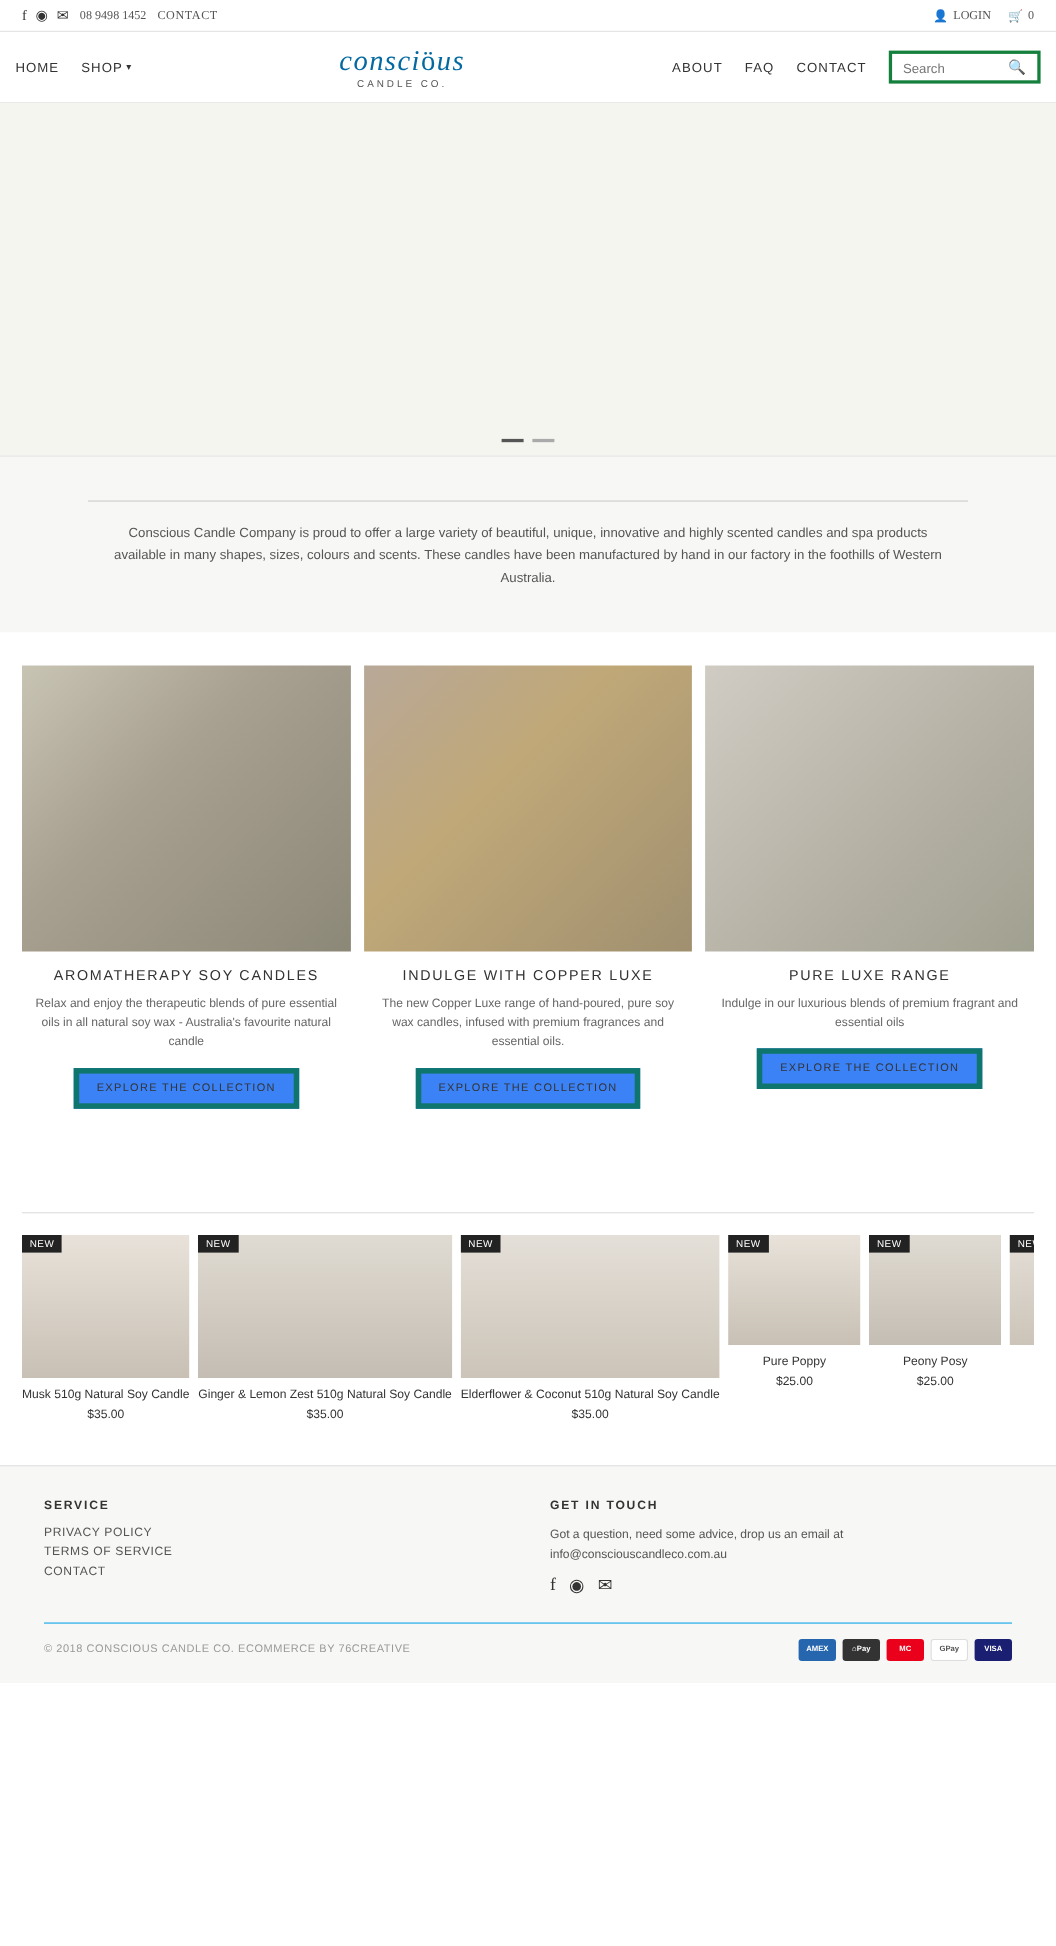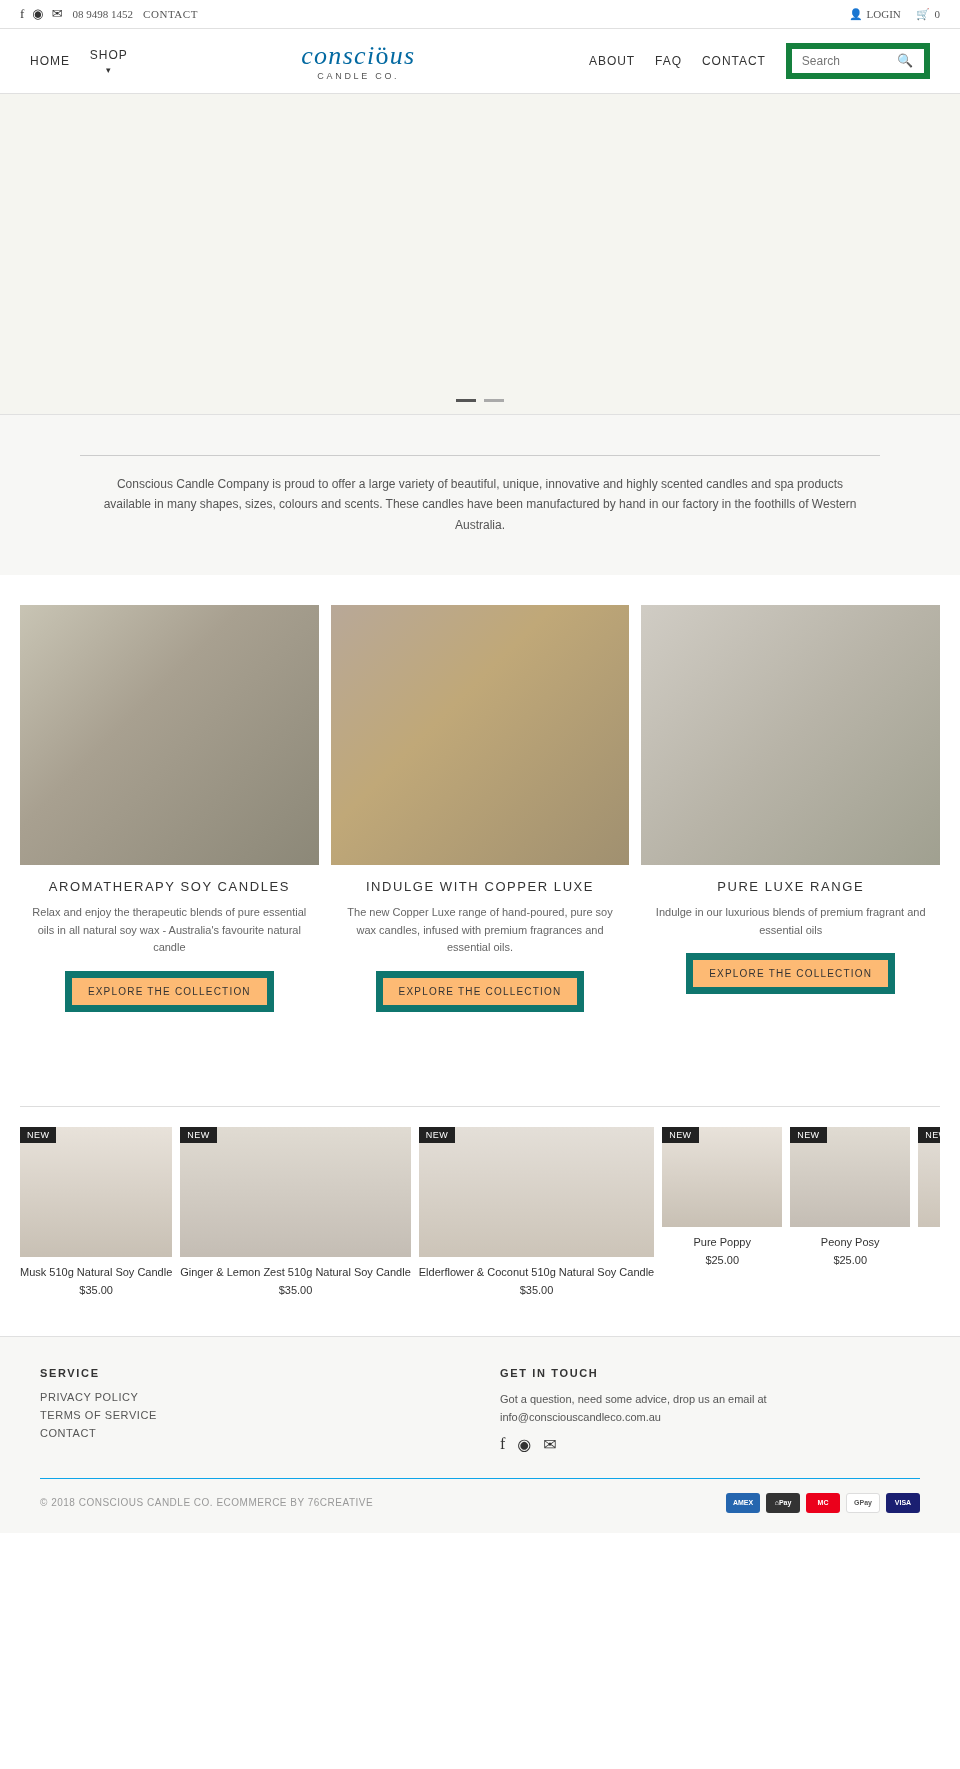--- a/index.html
+++ b/index.html
@@ -20,36 +20,36 @@
     .top-bar-left .phone { font-size: 11px; color: #555; }
     .top-bar-left .contact-link { font-size: 11px; color: #555; text-decoration: none; letter-spacing: 0.05em; }
     .top-bar-right { display: flex; align-items: center; gap: 16px; }
     .top-bar-right a { font-size: 11px; color: #555; text-decoration: none; display: flex; align-items: center; gap: 4px; }
 
     
     .main-nav {
       display: flex;
       align-items: center;
       justify-content: space-between;
-      padding: 12px 30px;
+      padding: 12px 14px;
       border-bottom: 1px solid #e0e0e0;
       background: #fff;
     }
     .nav-left { display: flex; align-items: center; gap: 20px; }
     .nav-left a { text-decoration: none; color: #333; font-size: 12px; letter-spacing: 0.08em; font-family: Arial, sans-serif; }
-    .nav-left .shop-link { display: flex; align-items: center; gap: 3px; flex-direction: column; }
+    .nav-left .shop-link { display: flex; align-items: center; gap: 3px; }
     .logo { text-align: center; flex: 1; }
     .logo-text { font-family: 'Georgia', serif; font-size: 26px; letter-spacing: 0.05em; color: #0369a1; font-style: italic; }
     .logo-sub { font-size: 9px; letter-spacing: 0.3em; color: #555; font-family: Arial, sans-serif; font-style: normal; }
     .nav-right { display: flex; align-items: center; gap: 20px; }
     .nav-right a { text-decoration: none; color: #333; font-size: 12px; letter-spacing: 0.08em; font-family: Arial, sans-serif; }
     .search-box {
       display: flex;
-      align-items: center;
-      border: 6px solid #15803d;
+      align-items: flex-end;
+      border: 3px solid #15803d;
       padding: 4px 10px;
       gap: 6px;
     }
     .search-box input {
       border: none; outline: none; font-size: 12px; width: 90px; font-family: Arial, sans-serif;
     }
 
     
     .hero {
       background: #f5f5f0;
@@ -143,29 +143,29 @@
     .collection-desc {
       font-size: 11px;
       color: #666;
       line-height: 1.6;
       margin-bottom: 14px;
       font-family: Arial, sans-serif;
       padding: 0 10px;
     }
     .explore-btn {
       display: inline-block;
-      border: 7px solid #0f766e;
+      border: 5px solid #0f766e;
       padding: 8px 16px;
       font-size: 10px;
       letter-spacing: 0.12em;
       color: #333;
       text-decoration: none;
       font-family: Arial, sans-serif;
       cursor: pointer;
-      background: #fdba74;
+      background: #3b82f6;
     }
 
     
     .latest-products {
       padding: 30px 20px;
       background: #fff;
     }
     .latest-products h2 {
       text-align: center;
       font-size: 16px;

